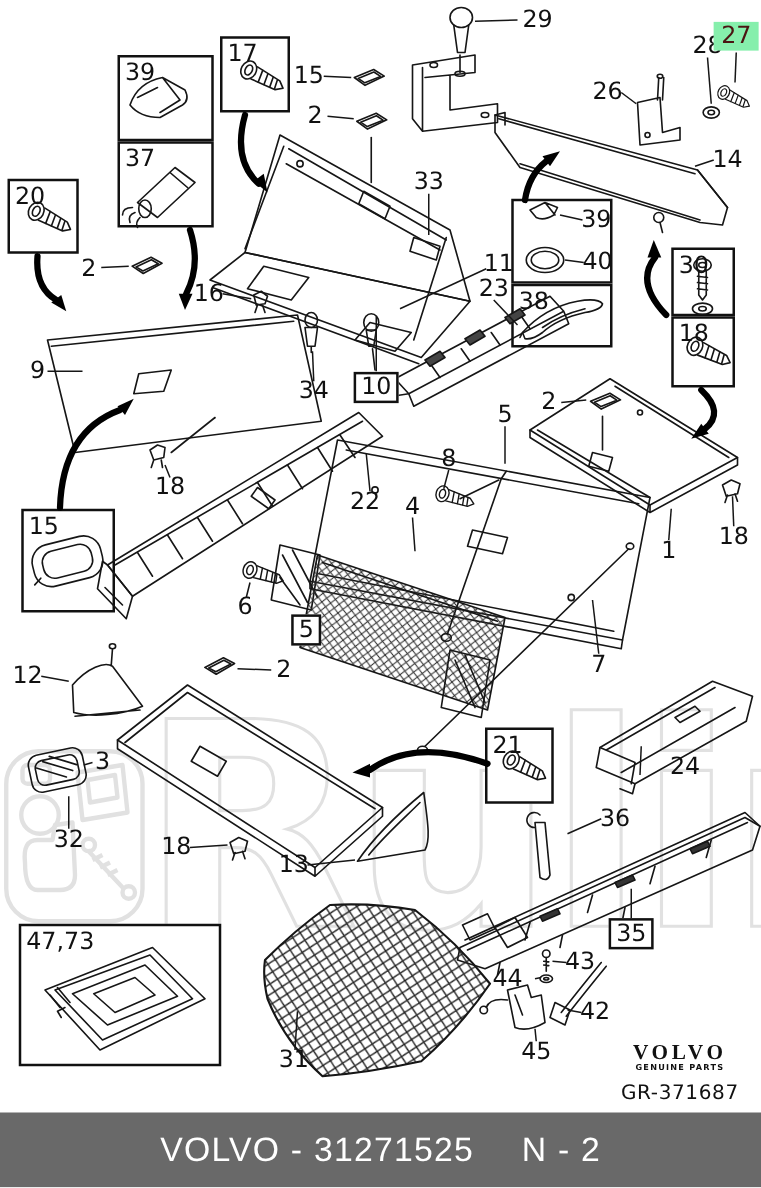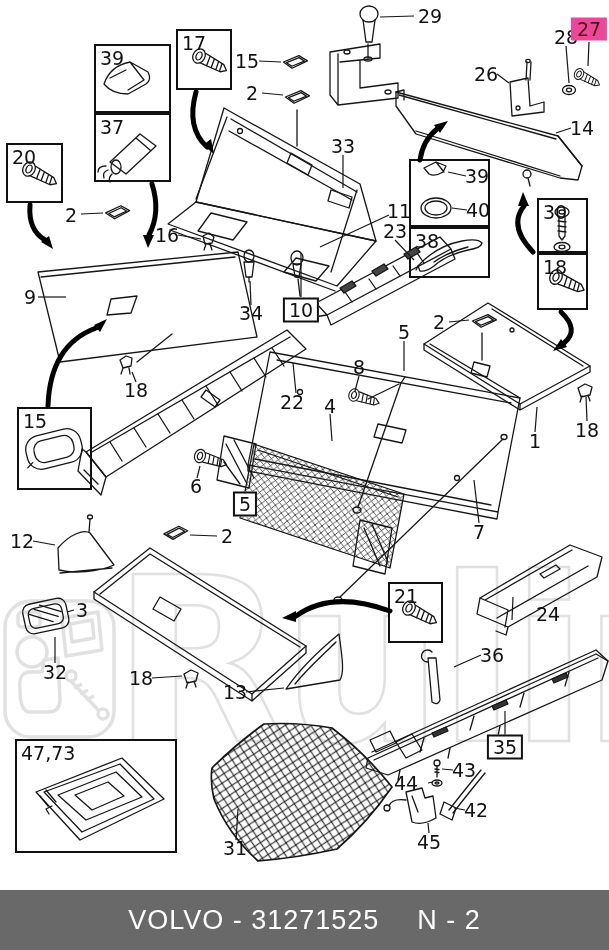--- a/index.html
+++ b/index.html
@@ -13,21 +13,21 @@
   
   .pbox{position:absolute;border:2.2px solid #111;background:#fff;box-sizing:border-box;z-index:1;}
   .pbox-label{position:absolute;z-index:5;font-size:19px;color:#111;line-height:1;}
   
   #art,#overlay{position:absolute;left:0;top:0;z-index:2;}
   #overlay{z-index:3;}
   
   .plbl{position:absolute;z-index:4;font-size:19px;color:#111;line-height:1;
         transform:translate(-50%,-50%);white-space:nowrap;}
   .blbl{border:2px solid #111;background:#fff;padding:1px 4px;}
-  .hl{background:#ec4899;color:#4a1512;padding:2px 6px;}
+  .hl{background:#86efac;color:#4a1512;padding:2px 6px;}
   
   #brand{position:absolute;right:18px;top:833px;z-index:4;text-align:center;color:#111;}
   #brand .volvo{font-family:"Liberation Serif",serif;font-weight:700;font-size:17px;
                 letter-spacing:3px;line-height:1;}
   #brand .tag{font-size:6.5px;font-weight:700;letter-spacing:1px;line-height:1.4;}
   #brand .code{font-size:16px;margin-top:5px;letter-spacing:0.5px;}
   
   #footer{position:absolute;left:0;top:890px;width:609px;height:60px;background:#696969;z-index:6;
           display:flex;align-items:center;justify-content:center;gap:38px;
           font-family:"Liberation Sans",sans-serif;color:#fff;font-size:27px;letter-spacing:1px;}
@@ -441,18 +441,23 @@
       <div class="plbl" style="left: 406px; top: 783px;">44</div>
       <div class="plbl" style="left: 476px; top: 810px;">42</div>
       <div class="plbl" style="left: 429px; top: 842px;">45</div>
       <div class="plbl" style="left: 477px; top: 176px;">39</div>
       <div class="plbl" style="left: 478px; top: 210px;">40</div>
       <div class="plbl blbl" style="left: 301px; top: 310px; text-align: center;">10</div>
       <div class="plbl blbl" style="left: 245px; top: 504px;">5</div>
       <div class="plbl blbl" style="left: 505px; top: 747px;">35</div>
     </div>
 
+  <div id="brand">
+    <div class="volvo">VOLVO</div>
+    <div class="tag">GENUINE PARTS</div>
+    <div class="code">GR-371687</div>
+  </div>
 
   <div id="footer">
     <span>VOLVO - 31271525</span>
     <span>N - 2</span>
   </div>
 </div>
 
 </body></html>

